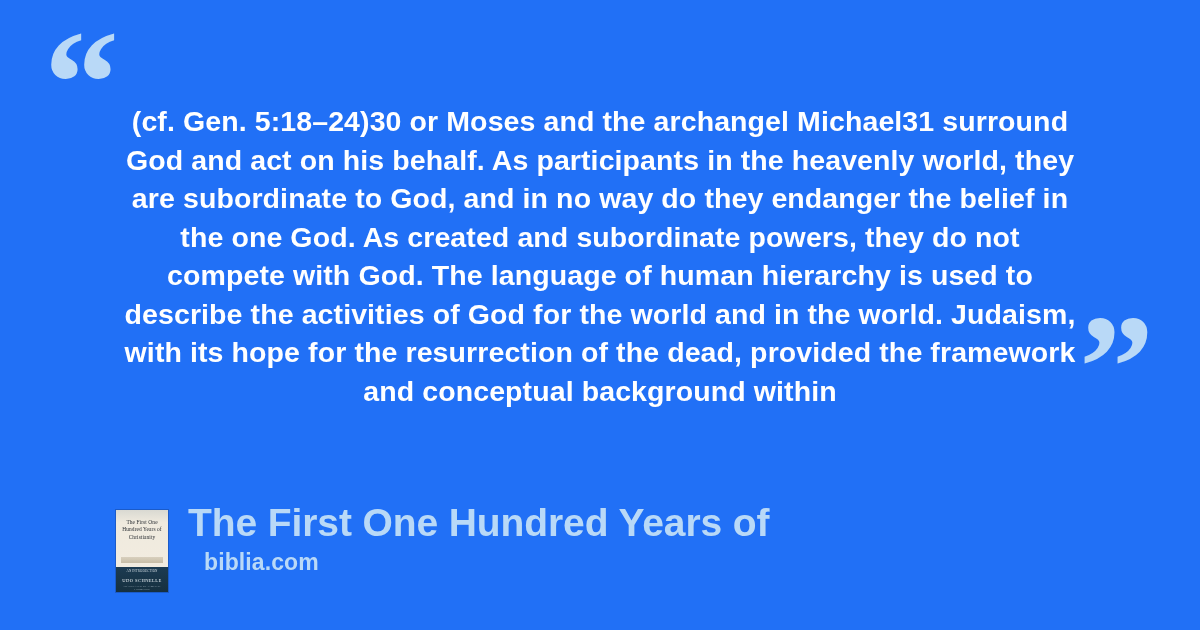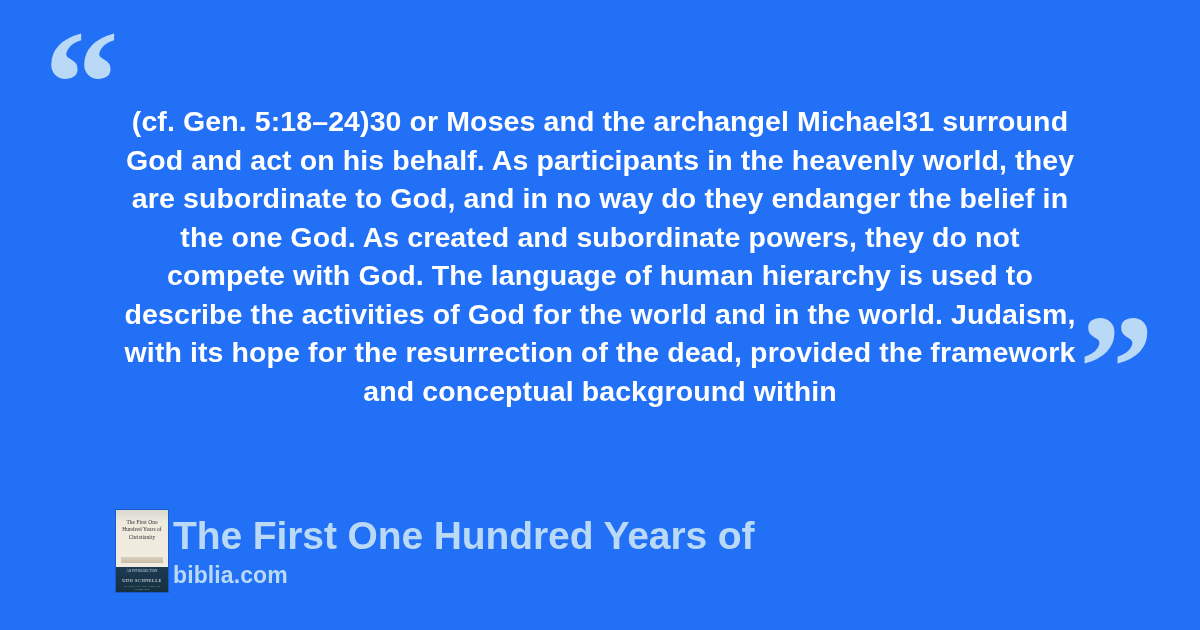--- a/index.html
+++ b/index.html
@@ -61,22 +61,22 @@
     letter-spacing: 0.1px;
     text-align: center;
   }
 
   
   #footer {
     position: absolute;
     left: 116px;
     bottom: 38px;
     display: flex;
-    align-items: center;
-    gap: 5px;
+    align-items: flex-end;
+    gap: 20px;
   }
 
   
   #book-cover {
     position: relative;
     width: 52px;
     height: 82px;
     flex: 0 0 auto;
     background: #e8e3d4;
     box-shadow: 0 0 0 1px rgba(0,0,0,0.18);
@@ -154,21 +154,21 @@
     margin: 0;
     color: #b9d9f7;
     font-family: "Liberation Sans", sans-serif;
     font-size: 39px;
     font-weight: 700;
     line-height: 44px;
     letter-spacing: -0.1px;
     white-space: nowrap;
   }
   #site-name {
-    margin: 0;
+    margin: 16px;
     margin-top: 4px;
     color: #b9d9f7;
     font-family: "Liberation Sans", sans-serif;
     font-size: 23px;
     font-weight: 700;
     line-height: 26px;
     letter-spacing: 0.1px;
     white-space: nowrap;
   }
 </style>

